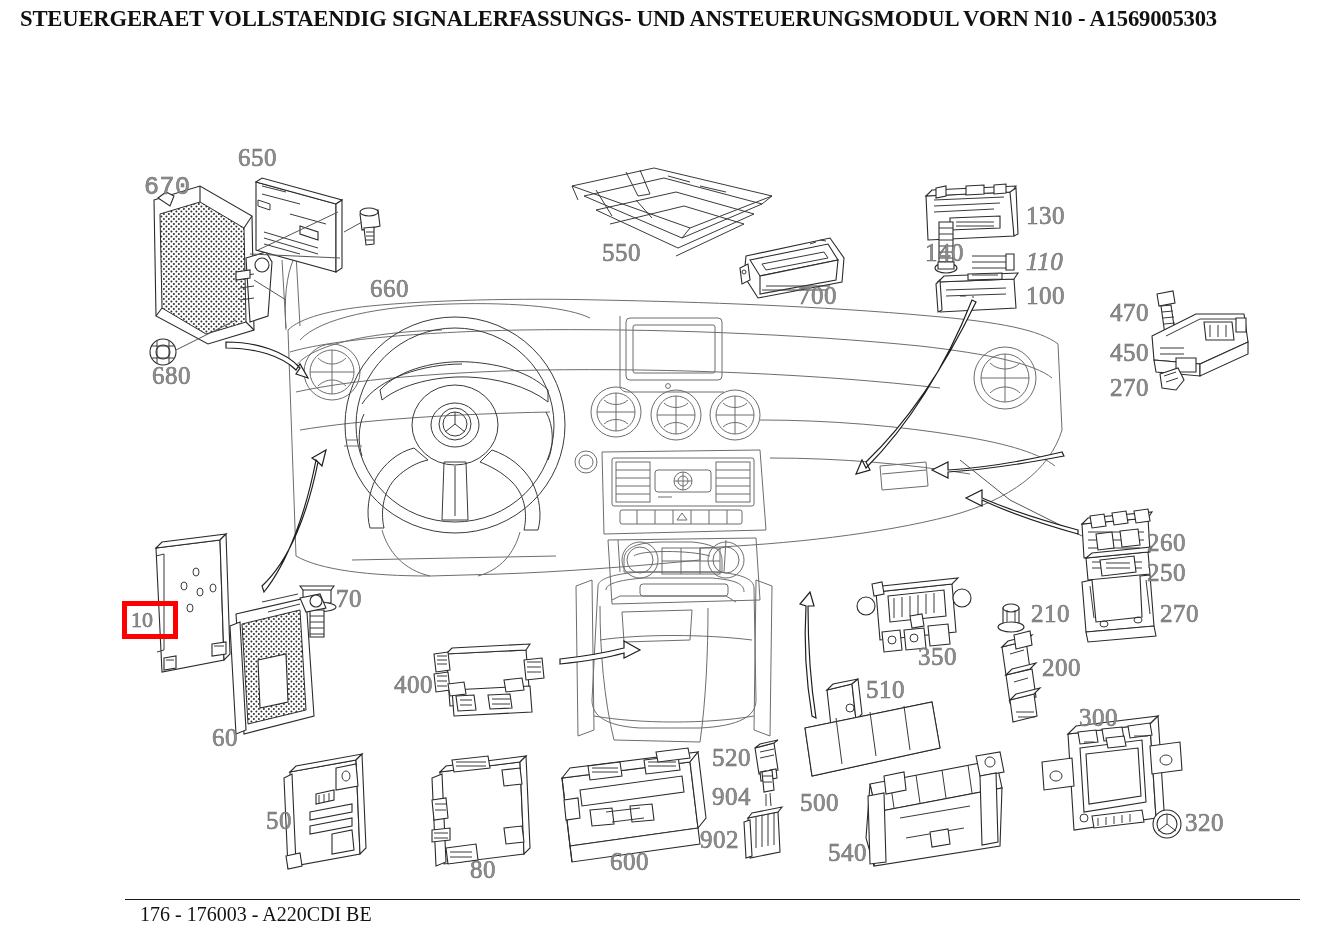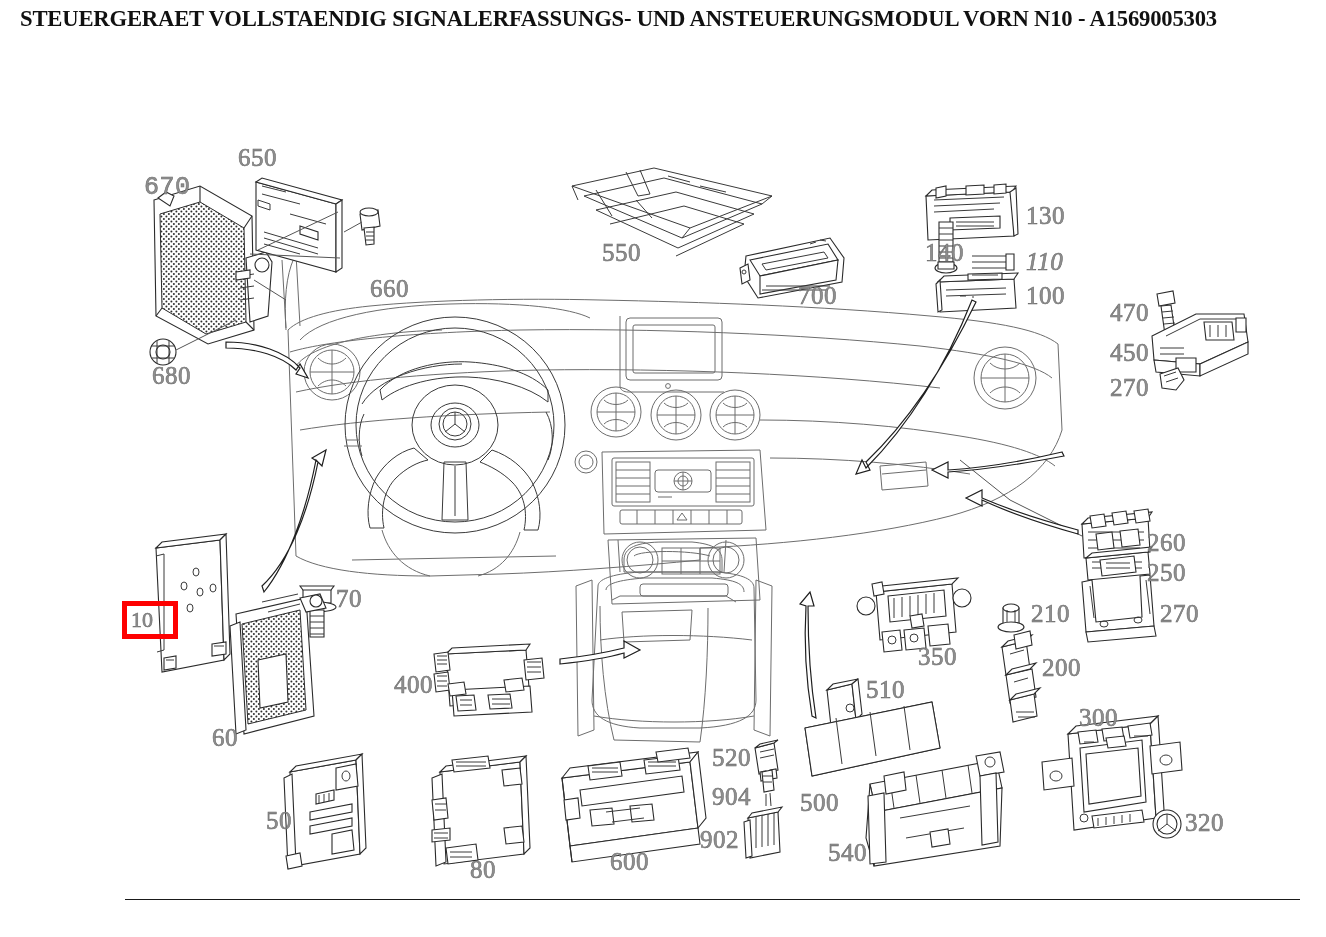--- a/index.html
+++ b/index.html
@@ -676,14 +676,15 @@
   <div class="callout" style="left:1147px; top:530px;">260</div>
   <div class="callout" style="left:1147px; top:560px;">250</div>
   <div class="callout" style="left:1160px; top:601px;">270</div>
   <div class="callout" style="left:1079px; top:705px;">300</div>
   <div class="callout" style="left:1185px; top:810px;">320</div>
 
   <div id="highlight-box"></div>
   <div class="hl-label">10</div>
 
   <div id="footer-rule"></div>
+  <div id="footer-text">176 - 176003 - A220CDI BE</div>
 
 </div>
 
 </body></html>

